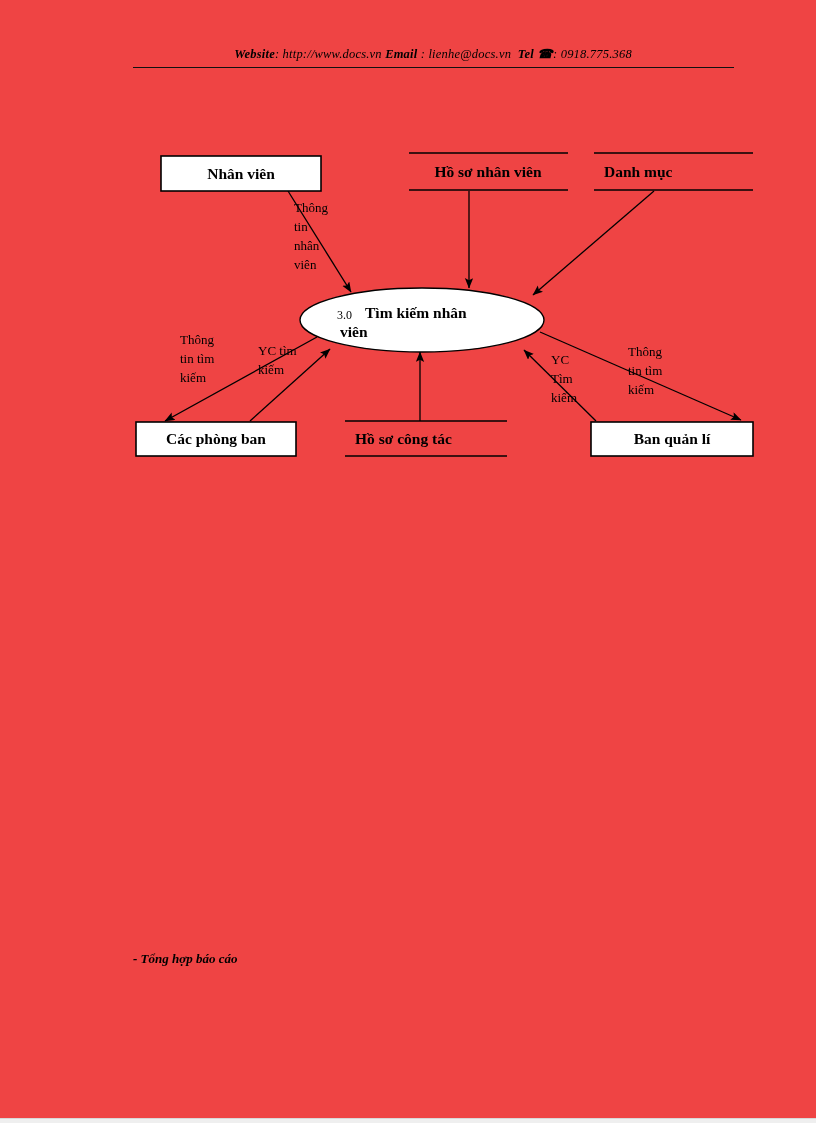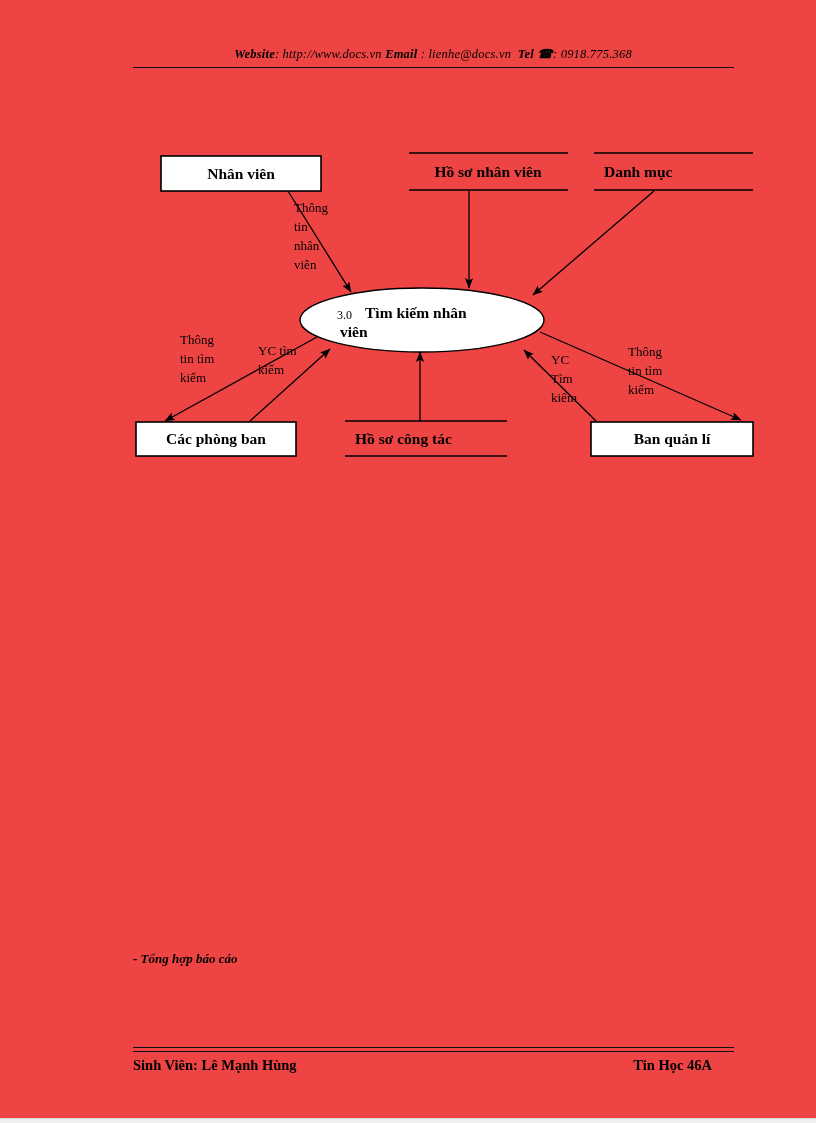--- a/index.html
+++ b/index.html
@@ -219,23 +219,15 @@
 
         <text class="svg-label" x="628" y="356">Thông</text>
         <text class="svg-label" x="628" y="375">tin  tìm</text>
         <text class="svg-label" x="628" y="394">kiếm</text>
       </g>
     </svg>
   </div>
 
   <div class="mid-note">- Tổng hợp báo cáo</div>
 
-  <div class="doc-footer">
-    <div class="ftr-rule-1"></div>
-    <div class="ftr-rule-2"></div>
-    <div class="ftr-row">
-      <span class="ftr-left">Sinh  Viên:  Lê Mạnh Hùng</span>
-      <span class="ftr-right">Tin  Học 46A</span>
-    </div>
-  </div>
 
   <div class="scrollbar-strip"></div>
 </div>
 
 </body></html>

